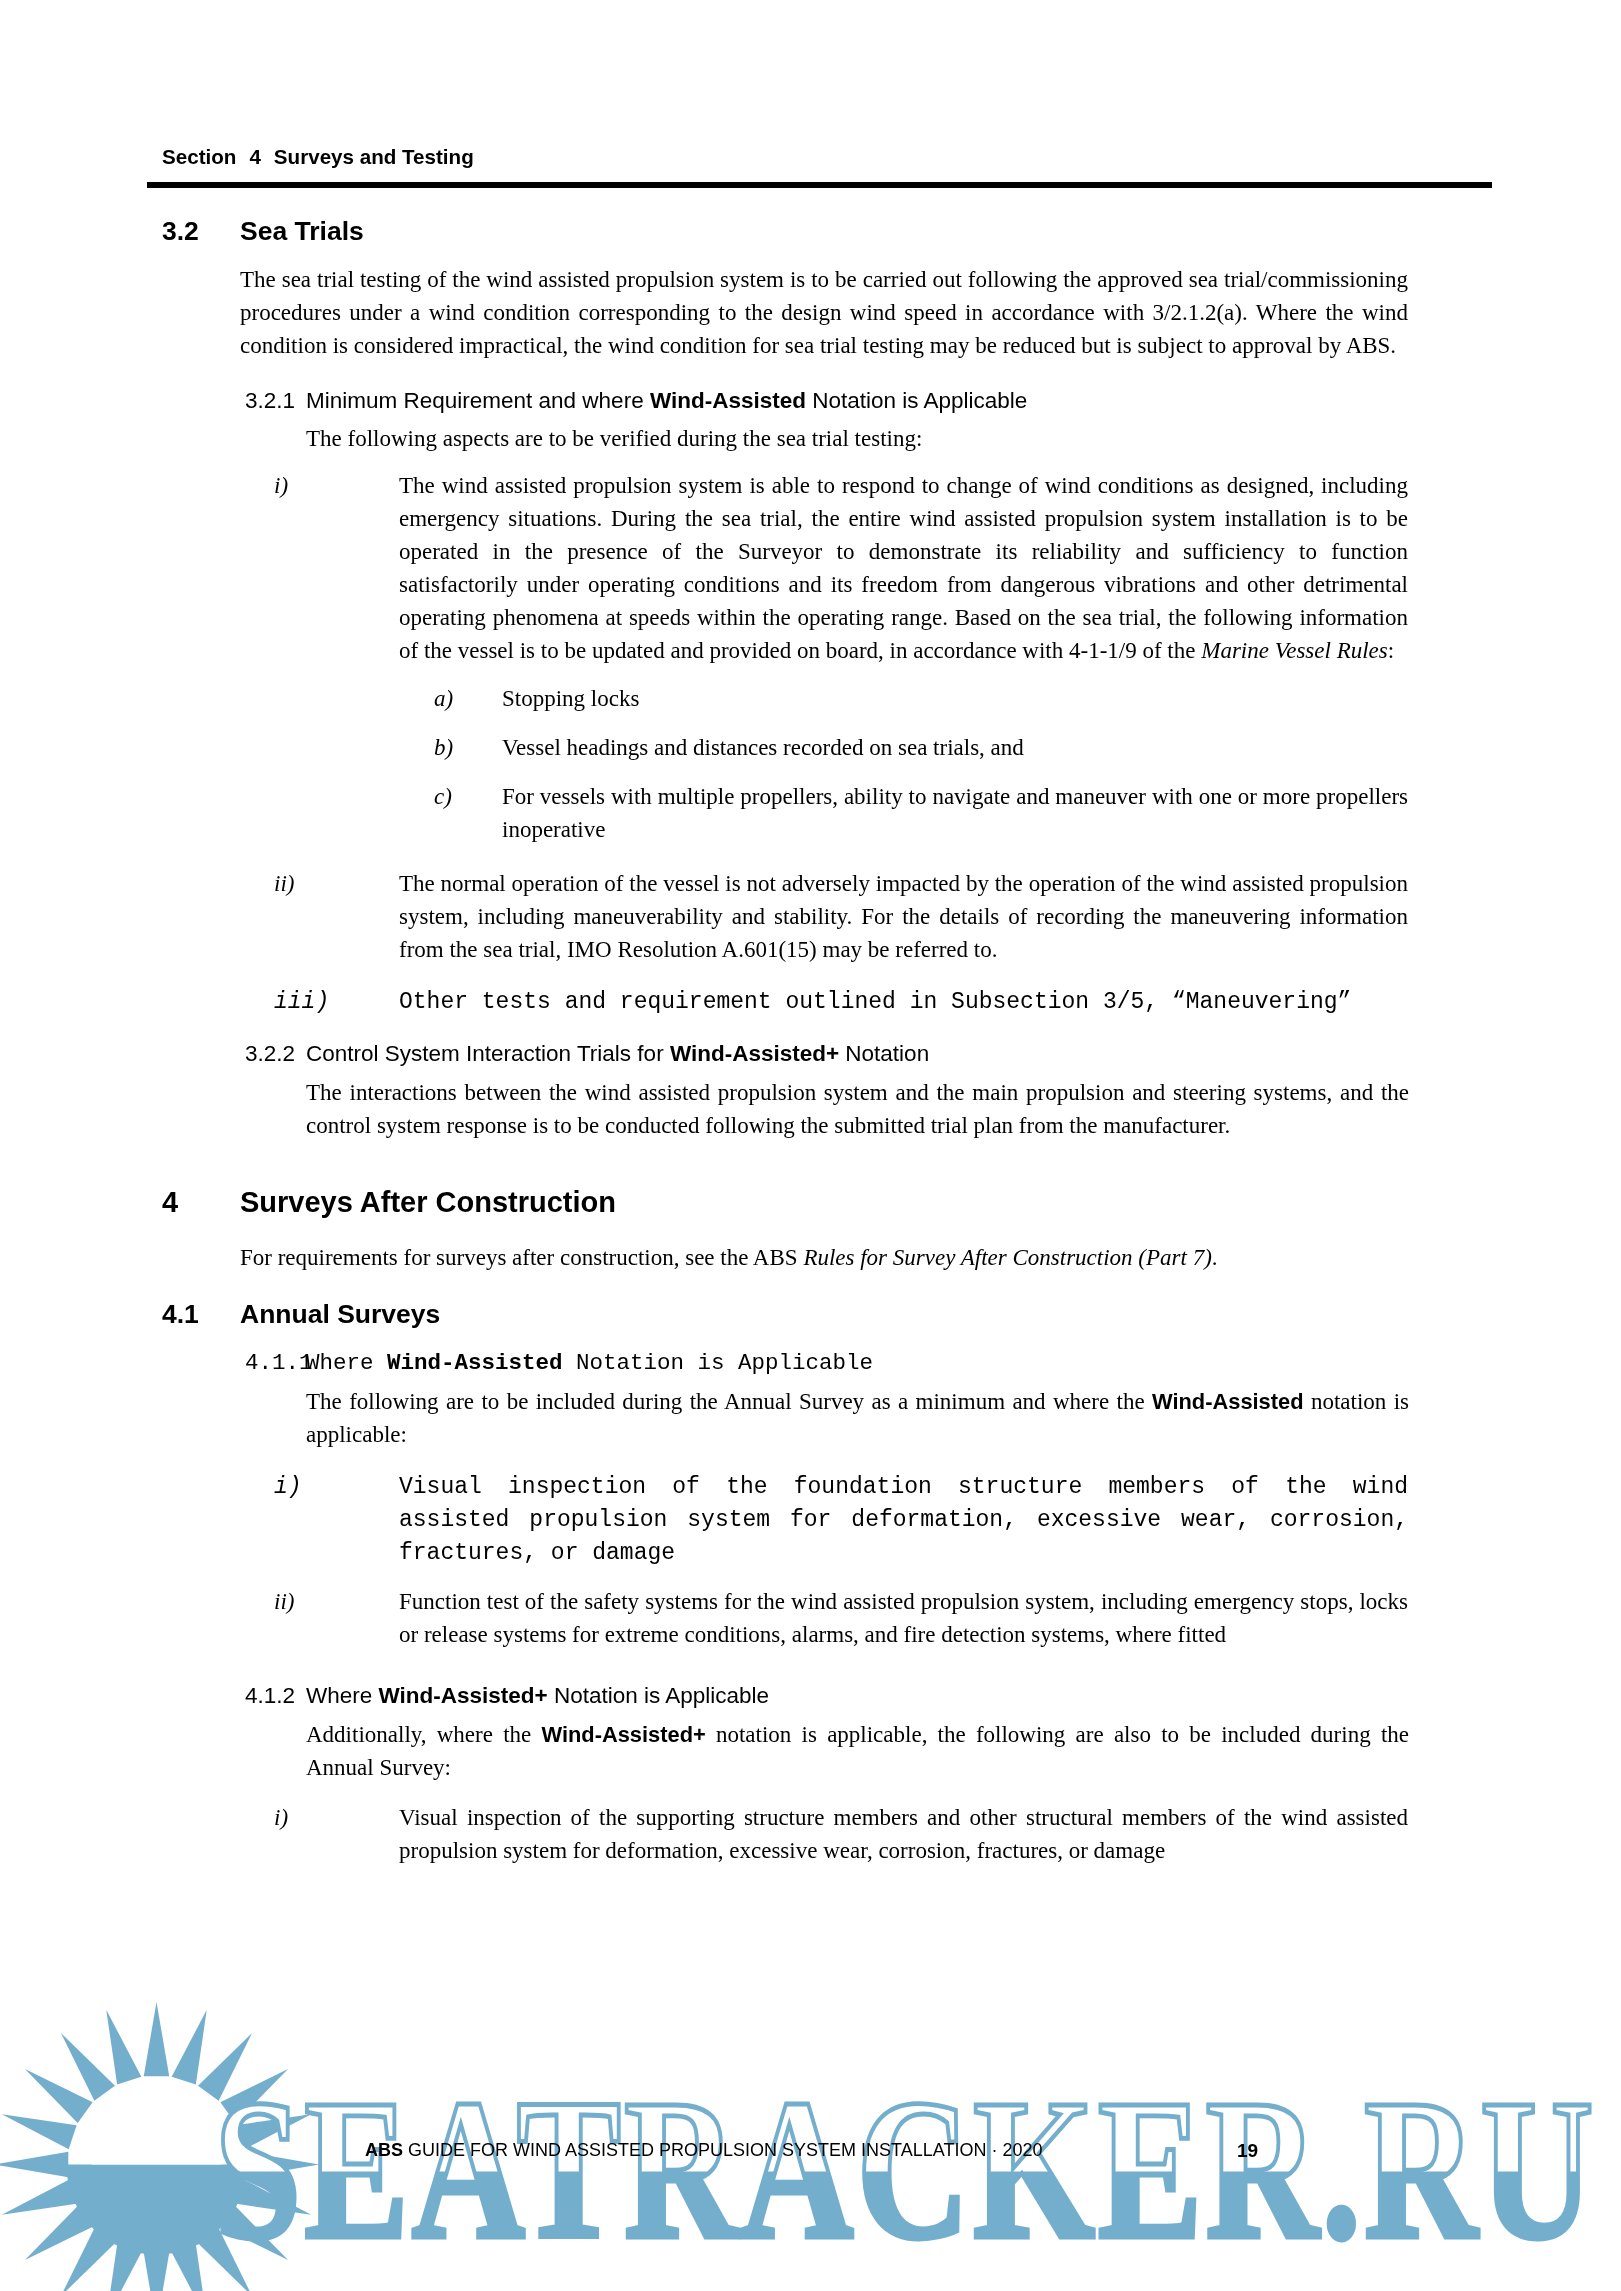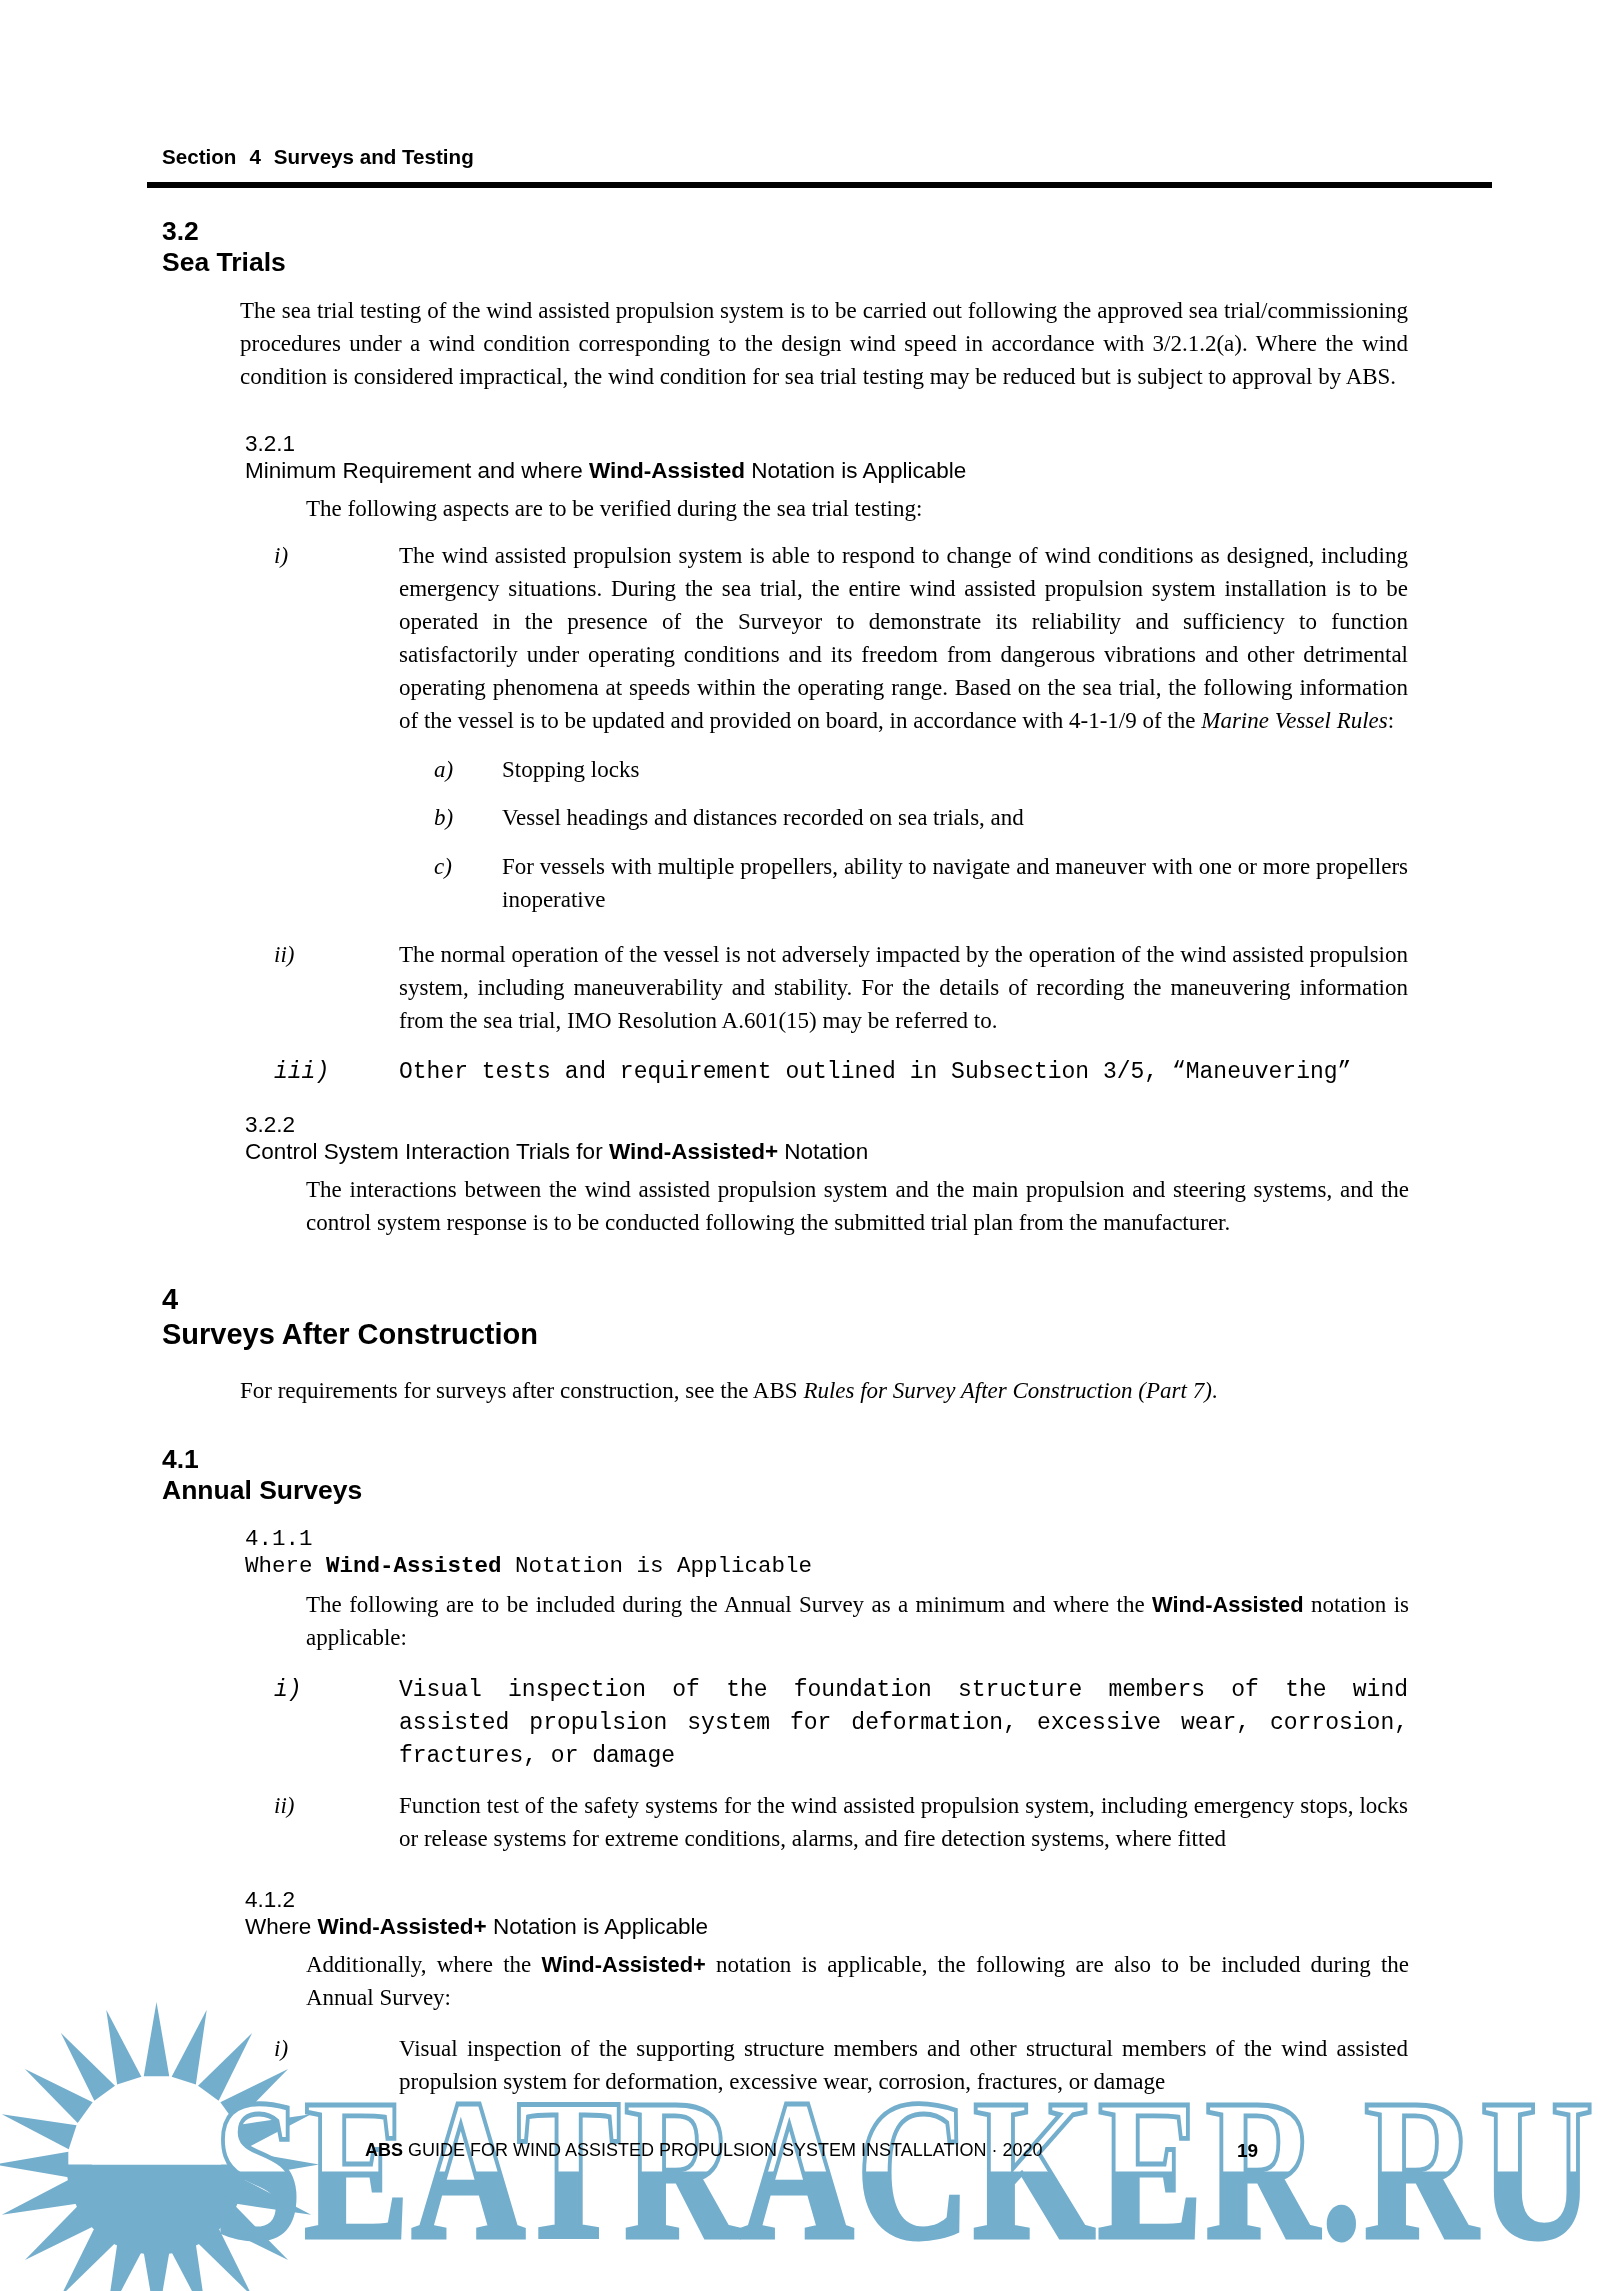--- a/index.html
+++ b/index.html
@@ -13,21 +13,21 @@
   }
   
   .pg-header{position:absolute;left:162px;top:145px;z-index:1;
     font-family:"Liberation Sans",sans-serif;font-weight:700;font-size:20.6px;
     display:flex;gap:13px;align-items:baseline;}
   .header-rule{position:absolute;left:147px;top:182px;width:1345px;height:5.9px;background:#000;z-index:1;}
 
   
   .main{position:absolute;left:0;top:0;width:1621px;z-index:1;}
 
-  .hrow{display:flex;align-items:flex-start;flex-direction:column;}
+  .hrow{display:flex;align-items:center;}
   .h1row{margin-left:162px;font-family:"Liberation Sans",sans-serif;font-weight:700;font-size:29px;line-height:35px;}
   .h1row .num{width:78px;flex:none;}
   .h2row{margin-left:162px;font-family:"Liberation Sans",sans-serif;font-weight:700;font-size:26.5px;line-height:31px;}
   .h2row .num{width:78px;flex:none;}
   .h3row{margin-left:245px;font-family:"Liberation Sans",sans-serif;font-weight:400;font-size:22.5px;line-height:27.4px;}
   .h3row .num{width:61px;flex:none;}
   .ntb{font-weight:700;}
 
   .p1{margin-left:240px;width:1168px;}
   .p2{margin-left:306px;width:1103px;}
@@ -36,21 +36,21 @@
   .ritem{margin-left:274px;width:1134px;display:grid;grid-template-columns:125px 1fr;}
   .litem{margin-left:434px;width:974px;display:grid;grid-template-columns:68px 1fr;}
   .marker{font-style:italic;font-size:23px;line-height:33px;}
   .itext{font-size:23px;line-height:33px;text-align:justify;}
 
   .it{font-style:italic;}
   .nt{font-family:"Liberation Sans",sans-serif;font-weight:700;font-size:0.95em;}
 
   
   .mt-first{margin-top:216px;}
-  .m16{margin-top:15.7px;} .m30{margin-top:37px;} .m8{margin-top:7.8px;}
+  .m16{margin-top:15.7px;} .m30{margin-top:25px;} .m8{margin-top:7.8px;}
   .m14{margin-top:13.7px;} .m22{margin-top:21.6px;} .m20{margin-top:19.6px;font-family:Liberation Mono, monospace;}
   .m44{margin-top:43px;} .m32{margin-top:31px;} .m18{margin-top:17.6px;}
 
   
   .watermark{position:absolute;left:0;top:0;width:1604px;height:2292px;z-index:2;pointer-events:none;}
   .wm-sun{position:absolute;left:-11.8px;top:1996px;}
   .wm-text{
     position:absolute;left:214px;top:2064px;height:216px;white-space:nowrap;
     font-family:"Liberation Serif",serif;font-weight:700;font-size:201px;line-height:211px;
     letter-spacing:3.9px;transform:scaleX(0.78);transform-origin:left top;

